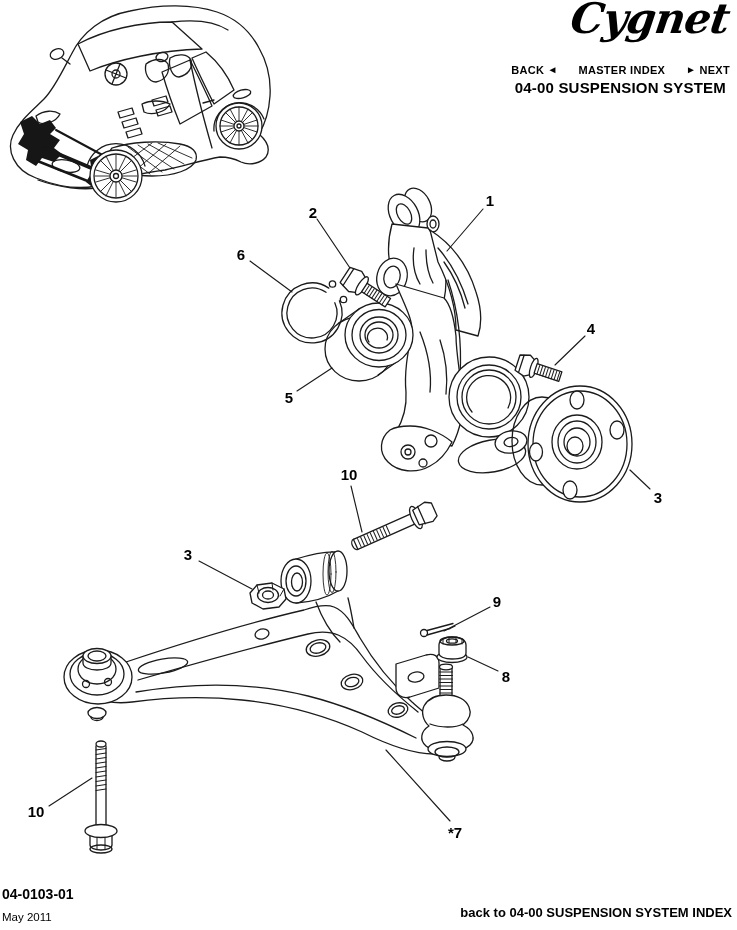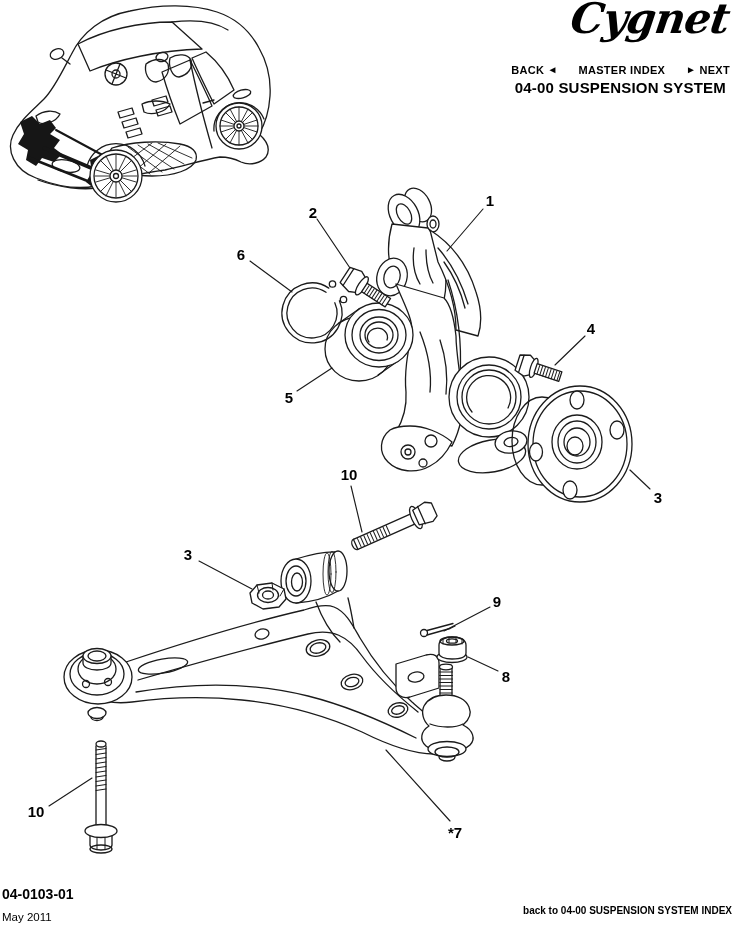--- a/index.html
+++ b/index.html
@@ -21,21 +21,21 @@
   .nav-row{top:64px;right:7px;font-size:11px;font-weight:bold;letter-spacing:.3px;}
   .nav-row .gap{display:inline-block;width:14px;}
   .nav-row span{cursor:pointer;}
   .nav-arrow{font-size:10px;position:relative;top:-1px;}
   .notice{top:151px;right:13px;font-size:12.5px;font-weight:bold;cursor:pointer;}
   .callout{position:absolute;z-index:3;transform:translate(-50%,-50%);
            font-size:15px;font-weight:bold;}
   .footer-docnum{top:876px;left:2px;font-size:14px;font-weight:bold;margin-top:10px;}
   .footer-doctitle{top:893px;left:2px;font-size:14px;font-weight:bold;}
   .footer-date{top:911px;left:2px;font-size:11.5px;font-weight:normal;}
-  .footer-index{top:905px;right:5px;font-size:10px;font-weight:bold;cursor:pointer;}
+  .footer-index{top:905px;right:5px;font-size:13px;font-weight:bold;cursor:pointer;}
 </style>
 </head>
 <body>
 
 <div class="page">
 
 <svg id="art" width="737" height="930" viewBox="0 0 737 930">
 
   <g>
     <path class="w" d="M 36 178 C 14 170 6 150 13 135 C 20 120 33 110 44 99 C 54 89 62 72 71 55

